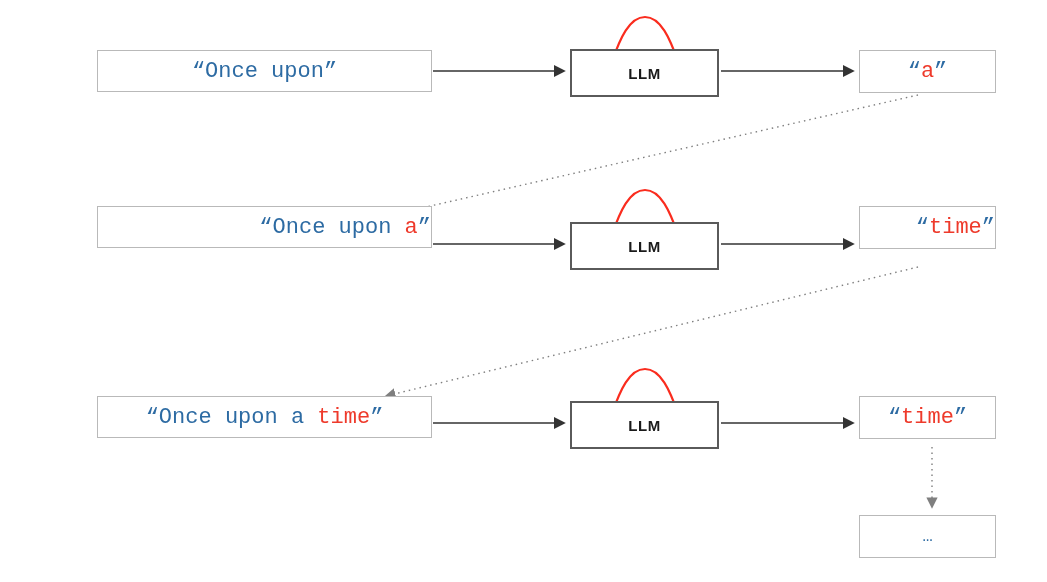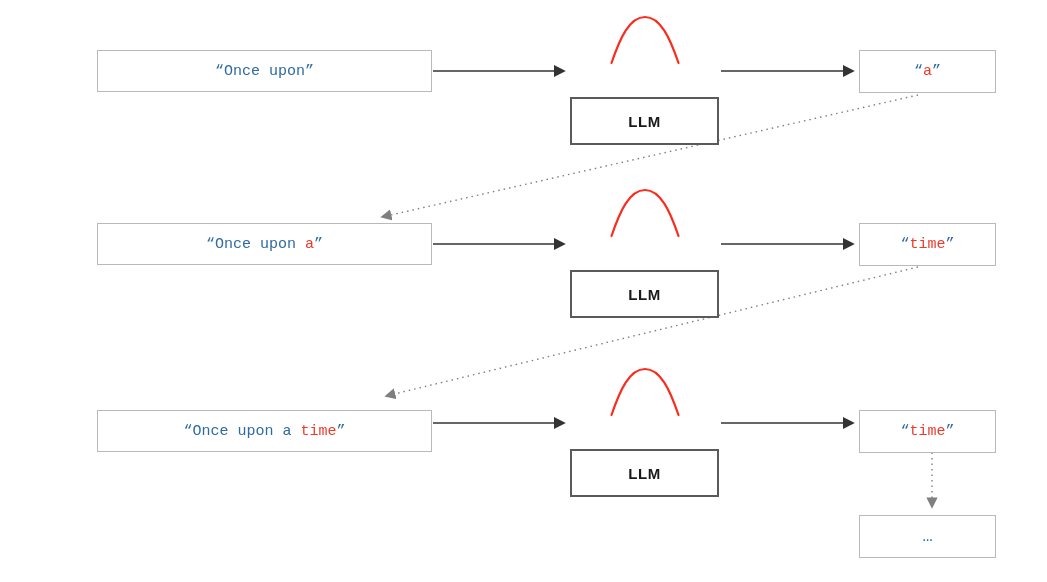--- a/index.html
+++ b/index.html
@@ -28,47 +28,47 @@
     background: #ffffff;
     display: flex;
     align-items: center;
     justify-content: center;
     box-sizing: border-box;
     white-space: pre;
   }
   .textbox {
     border: 1px solid #b9b9b9;
     font-family: "Liberation Mono", "DejaVu Sans Mono", monospace;
-    font-size: 15px;
+    font-size: 22px;
     color: #2d6ba3;
   }
   .textbox .tok-new {
     color: #ee3a2b;
   }
   .llm-box {
     border: 2px solid #5a5a5a;
     font-family: "Liberation Sans", sans-serif;
     font-weight: bold;
     font-size: 15px;
     letter-spacing: 0.5px;
     color: #1a1a1a;
   }
   .input-box  { left: 97px;  width: 335px; height: 42px; }
-  .llm-pos    { left: 570px; width: 149px; height: 48px; margin-top: 48px; }
+  .llm-pos    { left: 570px; width: 149px; height: 48px; }
   .output-box { left: 859px; width: 137px; height: 43px; }
   .ellipsis-box {
     left: 859px; top: 515px; width: 137px; height: 43px;
     font-size: 17px;
   }
   
   .r1.input-box, .r1.output-box { top: 50px; }
   .r1.llm-pos { top: 49px; }
-  .r2.input-box, .r2.output-box { top: 223px; }
+  .r2.input-box, .r2.output-box { top: 206px; justify-content: flex-end; }
   .r2.llm-pos { top: 222px; }
-  .r3.input-box, .r3.output-box { top: 410px; }
+  .r3.input-box, .r3.output-box { top: 396px; }
   .r3.llm-pos { top: 401px; }
 </style>
 </head>
 <body>
 
 <div class="canvas">
 
   <svg class="overlay" viewBox="0 0 1047 582">
     <defs>
       <marker id="mDark" viewBox="0 0 10 10" refX="8.5" refY="5" markerWidth="7.5" markerHeight="7.5" orient="auto-start-reverse">

